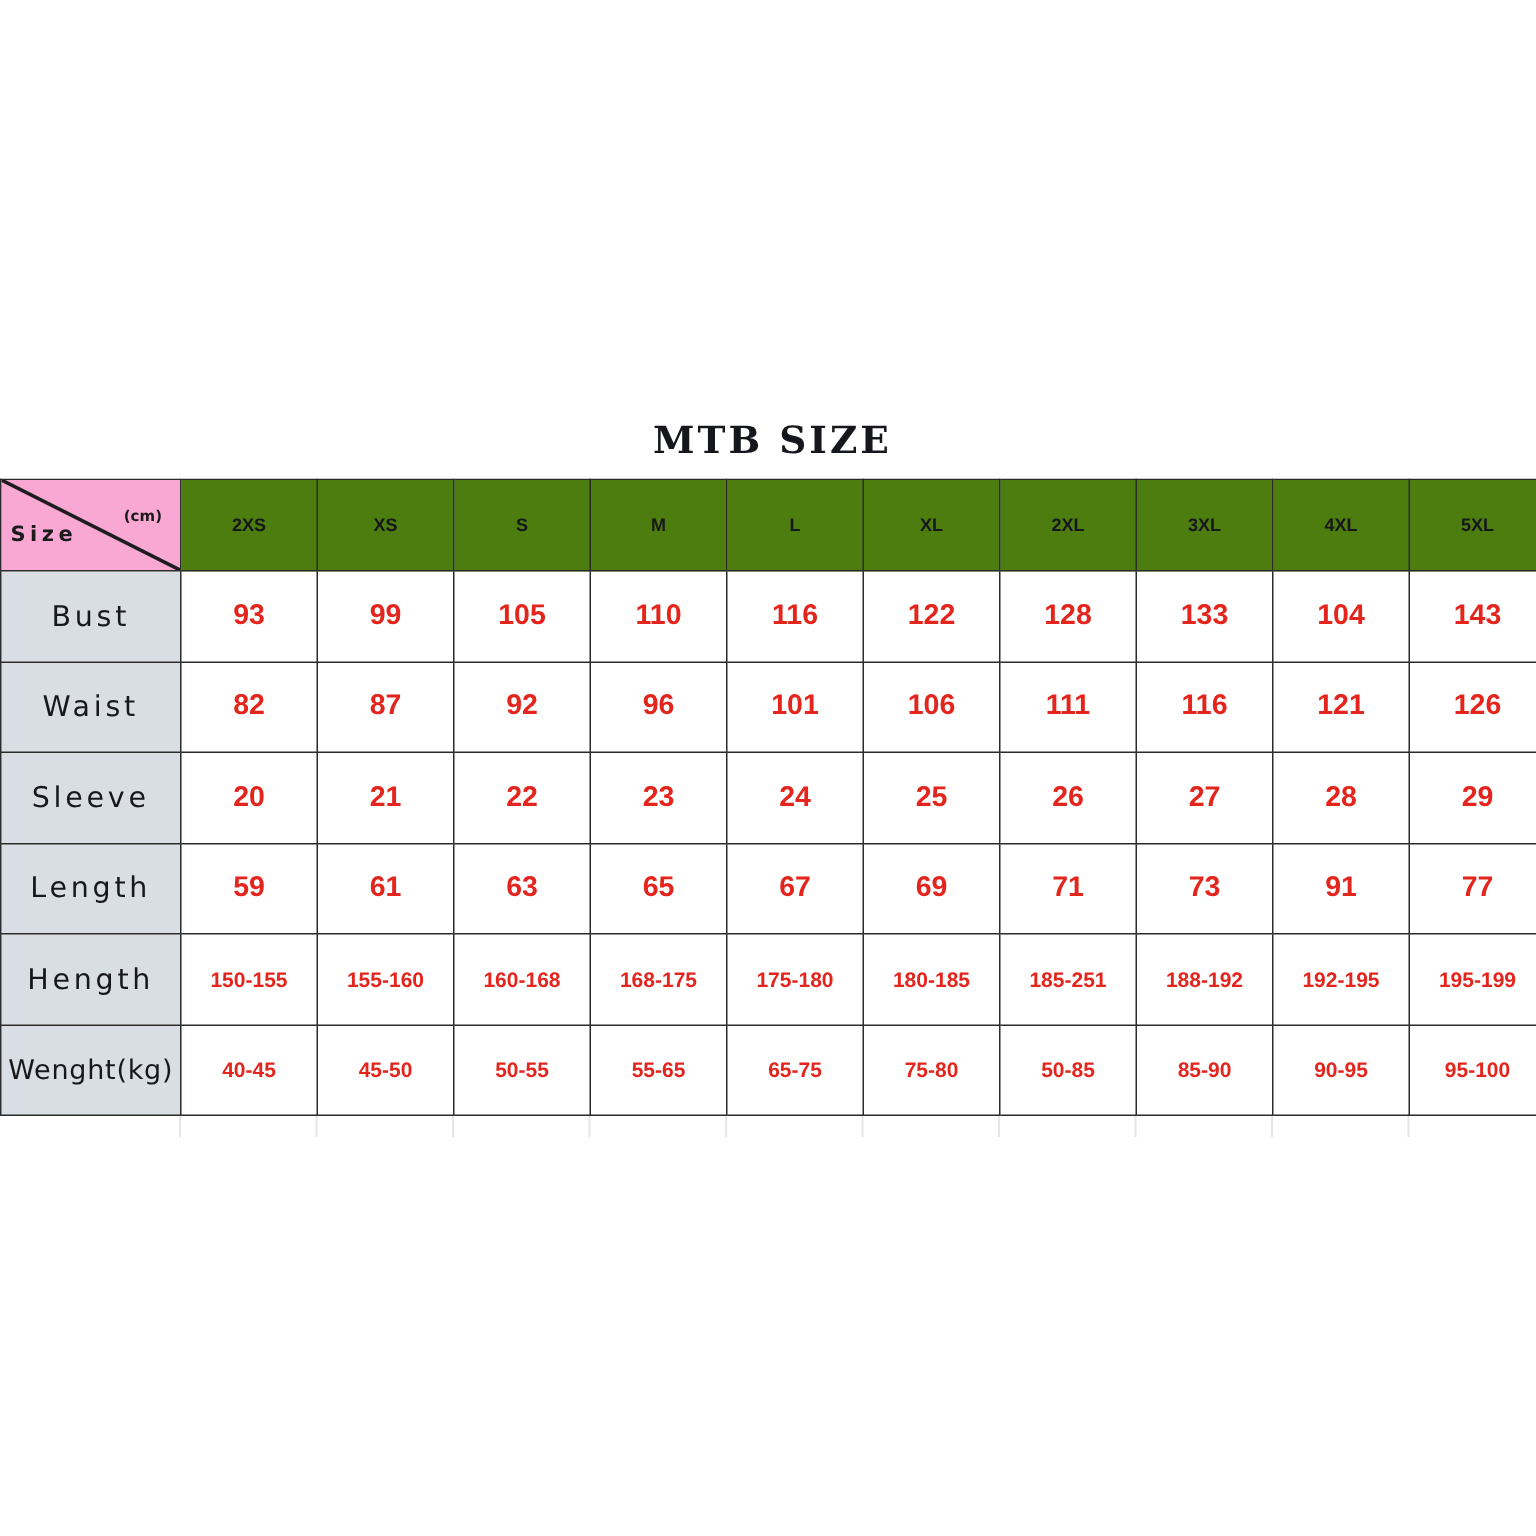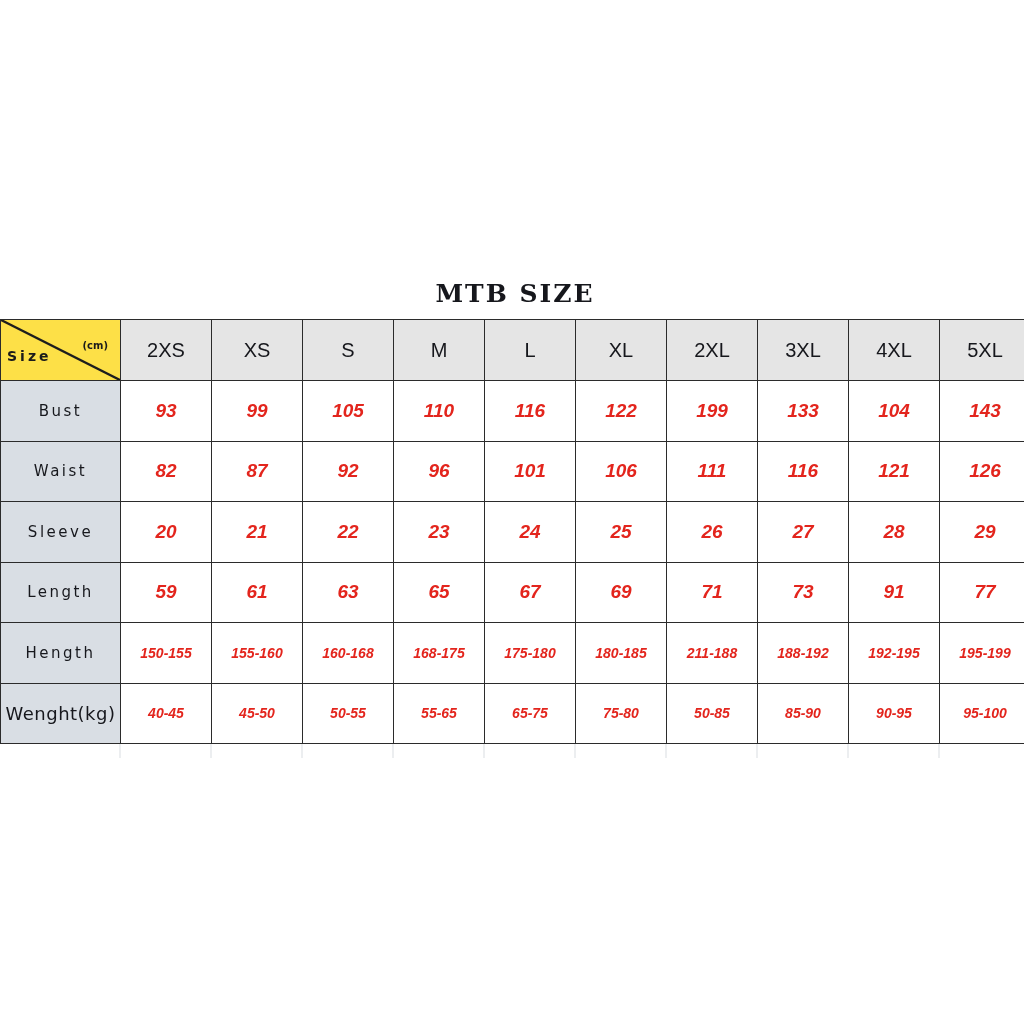--- a/index.html
+++ b/index.html
@@ -66,21 +66,21 @@
     box-sizing: border-box;
     overflow: visible;
     white-space: nowrap;
   }
 
   col.label-col { width: 120px; }
   col.data-col  { width: 91px; }
 
   
   .corner-cell {
-    background: #fde047;
+    background: #f9a8d4;
     position: relative;
     height: 61px;
   }
   .corner-cell .diag {
     position: absolute;
     left: 0; top: 0;
     width: 100%; height: 100%;
     display: block;
   }
   .corner-inner {
@@ -105,52 +105,51 @@
     top: 50%;
     transform: translateY(-95%);
     font-size: 10px;
     letter-spacing: 0px;
     color: #1b1b1b;
     font-family: "DejaVu Sans", sans-serif;
   }
 
   
   .head-cell {
-    background: #e5e5e5;
+    background: #4d7c0f;
     font-family: "Liberation Sans", sans-serif;
-    font-size: 20px;
-    font-weight: 400;
+    font-size: 12px;
+    font-weight: 700;
     color: #16171c;
     letter-spacing: 0px;
   }
 
   
   .row-label {
     background: #d9dee4;
     font-family: "DejaVu Sans", sans-serif;
-    font-size: 15px;
+    font-size: 19px;
     font-weight: 400;
     color: #17181d;
     letter-spacing: 2.5px;
     height: 60px;
   }
   .row-label.tight {
     font-size: 18px;
     letter-spacing: 0.5px;
   }
 
   
   .data-cell {
     background: #ffffff;
     font-family: "Liberation Sans", sans-serif;
     font-size: 19px;
     font-weight: 700;
     color: #e3251d;
     letter-spacing: 0px;
-    font-style: italic;
   }
   .data-cell.range {
     font-size: 14px;
   }
 
   
   .stub-lines {
     position: absolute;
     left: 0;
     top: 744px;
@@ -207,21 +206,21 @@
 
       <tbody>
         <tr>
           <td class="row-label">Bust</td>
           <td class="data-cell">93</td>
           <td class="data-cell">99</td>
           <td class="data-cell">105</td>
           <td class="data-cell">110</td>
           <td class="data-cell">116</td>
           <td class="data-cell">122</td>
-          <td class="data-cell">199</td>
+          <td class="data-cell">128</td>
           <td class="data-cell">133</td>
           <td class="data-cell">104</td>
           <td class="data-cell">143</td>
         </tr>
 
         <tr>
           <td class="row-label">Waist</td>
           <td class="data-cell">82</td>
           <td class="data-cell">87</td>
           <td class="data-cell">92</td>
@@ -263,21 +262,21 @@
         </tr>
 
         <tr>
           <td class="row-label">Hength</td>
           <td class="data-cell range">150-155</td>
           <td class="data-cell range">155-160</td>
           <td class="data-cell range">160-168</td>
           <td class="data-cell range">168-175</td>
           <td class="data-cell range">175-180</td>
           <td class="data-cell range">180-185</td>
-          <td class="data-cell range">211-188</td>
+          <td class="data-cell range">185-251</td>
           <td class="data-cell range">188-192</td>
           <td class="data-cell range">192-195</td>
           <td class="data-cell range">195-199</td>
         </tr>
 
         <tr>
           <td class="row-label tight">Wenght(kg)</td>
           <td class="data-cell range">40-45</td>
           <td class="data-cell range">45-50</td>
           <td class="data-cell range">50-55</td>

